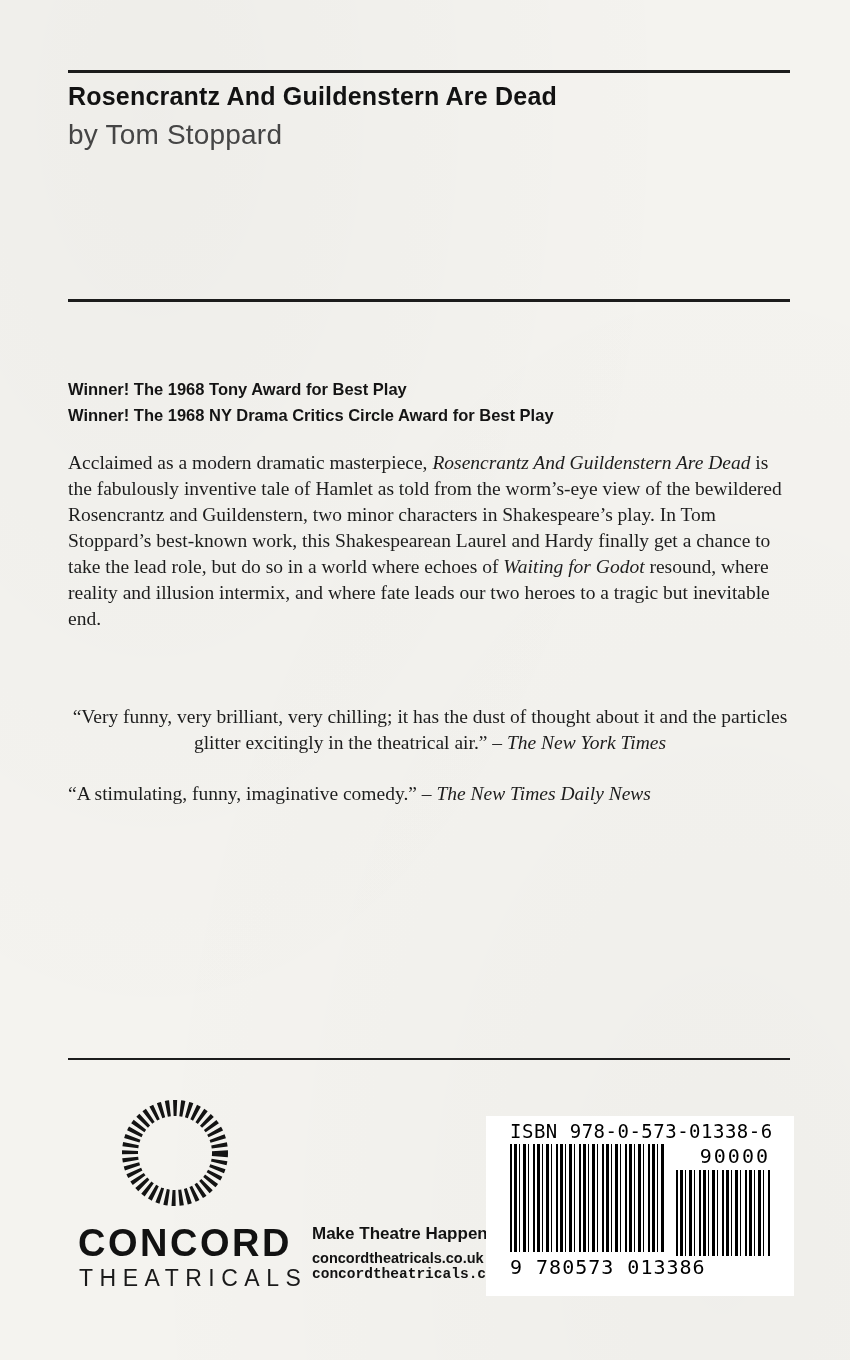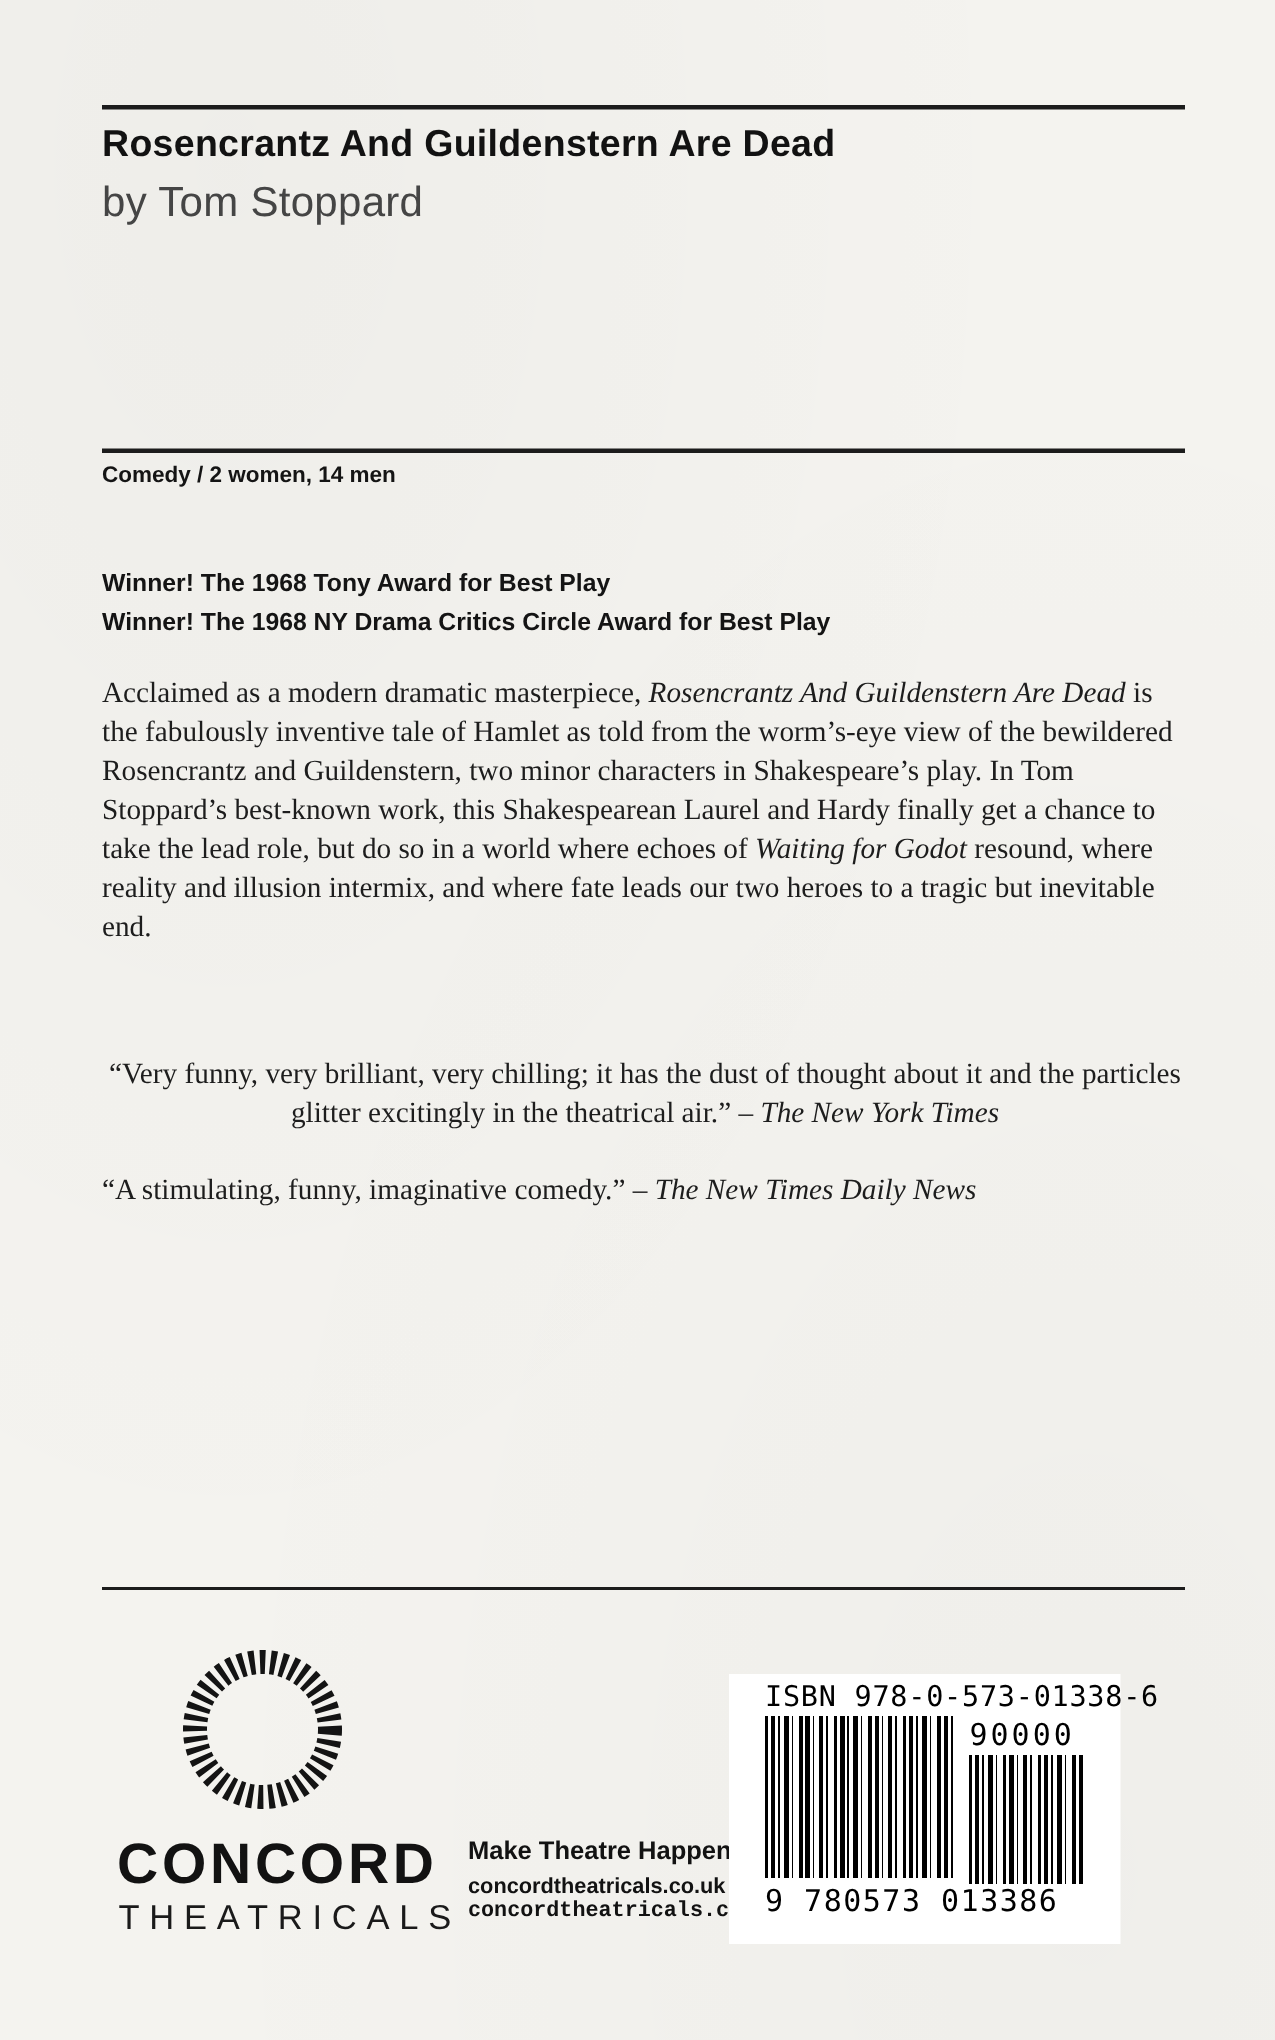--- a/index.html
+++ b/index.html
@@ -71,58 +71,57 @@
     font-family: "Liberation Sans", sans-serif;
     font-size: 17px; font-weight: 700; color: #121212;
   }
   .url { position: absolute; left: 312px; font-family: "Liberation Sans", sans-serif; font-size: 14.5px; font-weight: 700; color: #121212; }
   .url-1 { top: 1250px; }
   .url-2 { top: 1266px; font-family: Liberation Mono, monospace; }
 
   
   .barcode-box {
     position: absolute; left: 486px; top: 1116px;
-    width: 261px; height: 180px;
+    width: 308px; height: 180px;
     background: #ffffff;
     padding: 4px 24px;
     font-family: "DejaVu Sans Mono", monospace;
     color: #000;
   }
   .isbn-line { font-size: 19px; text-align: center; letter-spacing: 0.5px; white-space: nowrap; }
   .barcode-row { display: flex; margin-top: 2px; }
   .barcode-main { width: 60%; }
   .barcode-addon { width: 36%; margin-left: 4%; }
   .bars {
     background-image: repeating-linear-gradient(90deg,
       #000 0 2px, transparent 2px 4px,
       #000 4px 7px, transparent 7px 9px,
       #000 9px 10px, transparent 10px 13px,
       #000 13px 16px, transparent 16px 18px,
       #000 18px 19px, transparent 19px 23px);
   }
   .bars-main { height: 108px; }
   .bars-addon { height: 86px; margin-top: 2px; }
-  .price-line { font-size: 20px; text-align: left; letter-spacing: 2px; height: 24px; }
+  .price-line { font-size: 20px; text-align: right; letter-spacing: 2px; height: 24px; }
   .barcode-number { font-size: 20px; text-align: center; margin-top: 3px; letter-spacing: 1px; white-space: nowrap; }
 </style>
 </head>
 <body>
 
 <div class="page">
 
   <div class="rule rule-top"></div>
 
   <div class="title-block">
     <div class="book-title">Rosencrantz And Guildenstern Are Dead</div>
     <div class="book-author">by Tom Stoppard</div>
   </div>
 
   <div class="rule rule-mid"></div>
 
-  <div class="genre-line">Comedy / 2 women, 14 men</div>
 
   <div class="awards">
     <div>Winner! The 1968 Tony Award for Best Play</div>
     <div>Winner! The 1968 NY Drama Critics Circle Award for Best Play</div>
   </div>
 
   <p class="synopsis"><span>Acclaimed as a modern dramatic masterpiece, </span><i>Rosencrantz And Guildenstern Are Dead</i><span> is the fabulously inventive tale of Hamlet as told from the worm’s-eye view of the bewildered Rosencrantz and Guildenstern, two minor characters in Shakespeare’s play. In Tom Stoppard’s best-known work, this Shakespearean Laurel and Hardy finally get a chance to take the lead role, but do so in a world where echoes of </span><i>Waiting for Godot</i><span> resound, where reality and illusion intermix, and where fate leads our two heroes to a tragic but inevitable end.</span></p>
 
   <p class="review review-1"><span>“Very funny, very brilliant, very chilling; it has the dust of thought about it and the particles glitter excitingly in the theatrical air.”</span><span> – </span><i>The New York Times</i></p>
 

